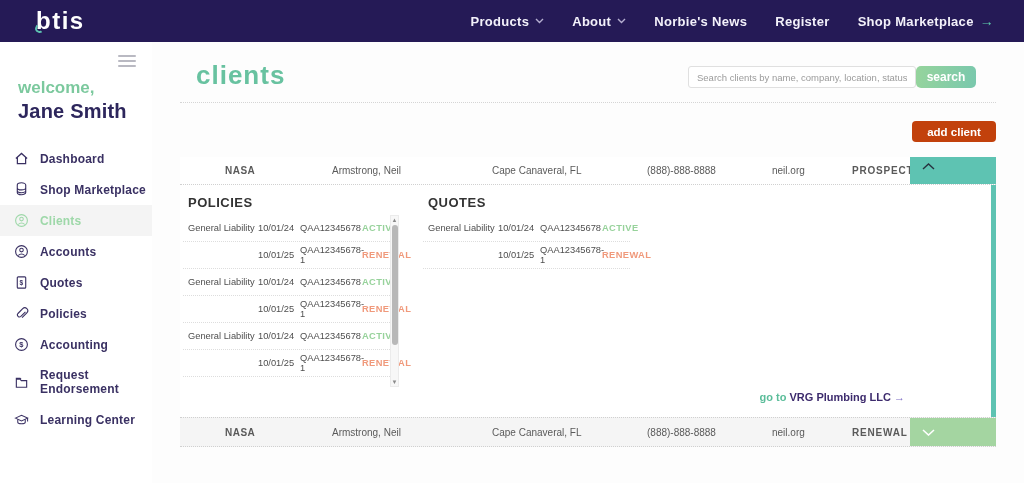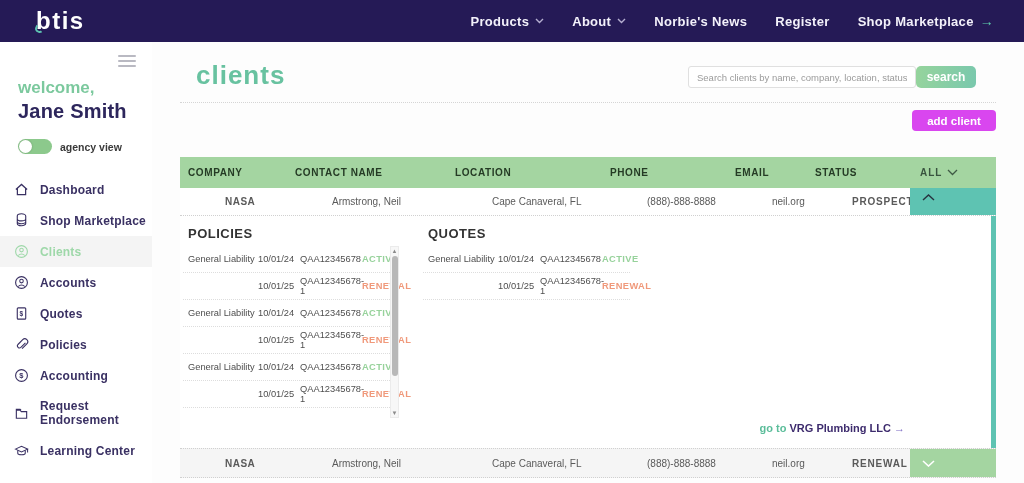--- a/index.html
+++ b/index.html
@@ -47,22 +47,22 @@
                 font-weight:600; letter-spacing:1px; }
   .search-row { position:absolute; top:24px; left:508px; display:flex; }
   .search-input { width:228px; height:22px; border:1px solid #e0e0e0; border-radius:3px;
                   background:#fff; font-size:9.5px; color:#555; padding:0 8px;
                   font-family:"Liberation Sans", sans-serif; outline:none; }
   .search-input::placeholder { color:#9b9b9b; }
   .search-btn { width:60px; height:22px; margin-left:0px; border:none; border-radius:5px;
                 background:linear-gradient(100deg,#96d49c,#79c8ad); color:#ffffff;
                 font-size:12px; font-weight:600; cursor:pointer; font-family:"Liberation Sans", sans-serif; }
   .dotted-divider { position:absolute; top:60px; left:0; right:0; border-bottom:1px dotted #d5d5d5; }
-  .add-client-btn { position:absolute; top:68px; right:0; width:84px; height:21px; border:none;
-                    border-radius:4px; background:#d946ef; color:#ffffff; font-size:11.5px;
+  .add-client-btn { position:absolute; top:79px; right:0; width:84px; height:21px; border:none;
+                    border-radius:4px; background:#c2410c; color:#ffffff; font-size:11.5px;
                     font-weight:600; cursor:pointer; font-family:"Liberation Sans", sans-serif; }
 
   
   .table { position:absolute; top:115px; left:0; width:816px; }
   .thead, .trow { display:grid; grid-template-columns:115px 160px 155px 125px 80px 95px 86px; align-items:center; }
   .thead { height:31px; background:#a4d5a1; }
   .thead .th { font-size:10px; font-weight:700; color:#253b25; letter-spacing:0.6px; }
   .th:first-child, .td:first-child { padding-left:8px; }
   .filter-cell { display:flex; align-items:center; gap:5px; color:#39543f; font-size:10px;
                  font-weight:700; letter-spacing:1px; cursor:pointer; padding-left:10px; }
@@ -145,26 +145,20 @@
   <aside class="sidebar">
     <div class="hamburger">
       <div></div>
         <div></div>
         <div></div>
     </div>
     <div class="welcome-block">
       <div class="welcome-line">welcome,</div>
       <div class="user-name">Jane Smith</div>
     </div>
-    <div class="toggle-row">
-      <div class="toggle">
-        <div class="toggle-knob"></div>
-      </div>
-      <span class="toggle-label">agency view</span>
-    </div>
     <ul class="menu">
       <li class="menu-item">
         <svg width="15" height="15" viewBox="0 0 16 16">
             <path d="M2 8 L8 2.6 L14 8 M3.6 6.8 V13.4 H12.4 V6.8" fill="none" stroke="currentColor" stroke-width="1.3"></path>
           </svg>
         <span>Dashboard</span>
       </li>
       <li class="menu-item">
         <svg width="15" height="15" viewBox="0 0 16 16">
             <path d="M3.5 3.2 a4.5 2.4 0 0 1 9 0 v8 a4.5 2.4 0 0 1 -9 0 z M3.5 6 a4.5 2.4 0 0 0 9 0 M3.5 9 a4.5 2.4 0 0 0 9 0" fill="none" stroke="currentColor" stroke-width="1.2"></path>
@@ -234,34 +228,20 @@
         <input class="search-input" type="text" placeholder="Search clients by name, company, location, status..." style="">
         <button class="search-btn">search</button>
       </div>
 
       <div class="dotted-divider"></div>
 
       <button class="add-client-btn">add client</button>
 
       <div class="table">
 
-        <div class="thead">
-          <span class="th">COMPANY</span>
-          <span class="th">CONTACT NAME</span>
-          <span class="th">LOCATION</span>
-          <span class="th">PHONE</span>
-          <span class="th">EMAIL</span>
-          <span class="th">STATUS</span>
-          <span class="filter-cell">
-            <span>ALL</span>
-            <svg width="11" height="7" viewBox="0 0 11 7">
-                <polyline points="1,1 5.5,5.5 10,1" fill="none" stroke="#3f5a45" stroke-width="1.3"></polyline>
-              </svg>
-          </span>
-        </div>
 
         <div class="trow">
           <span class="td company-link">NASA</span>
           <span class="td">Armstrong, Neil</span>
           <span class="td">Cape Canaveral, FL</span>
           <span class="td">(888)-888-8888</span>
           <span class="td">neil.org</span>
           <span class="td status-green">PROSPECT</span>
           <span class="action-cell action-teal">
             <svg width="13" height="7" viewBox="0 0 13 7">

